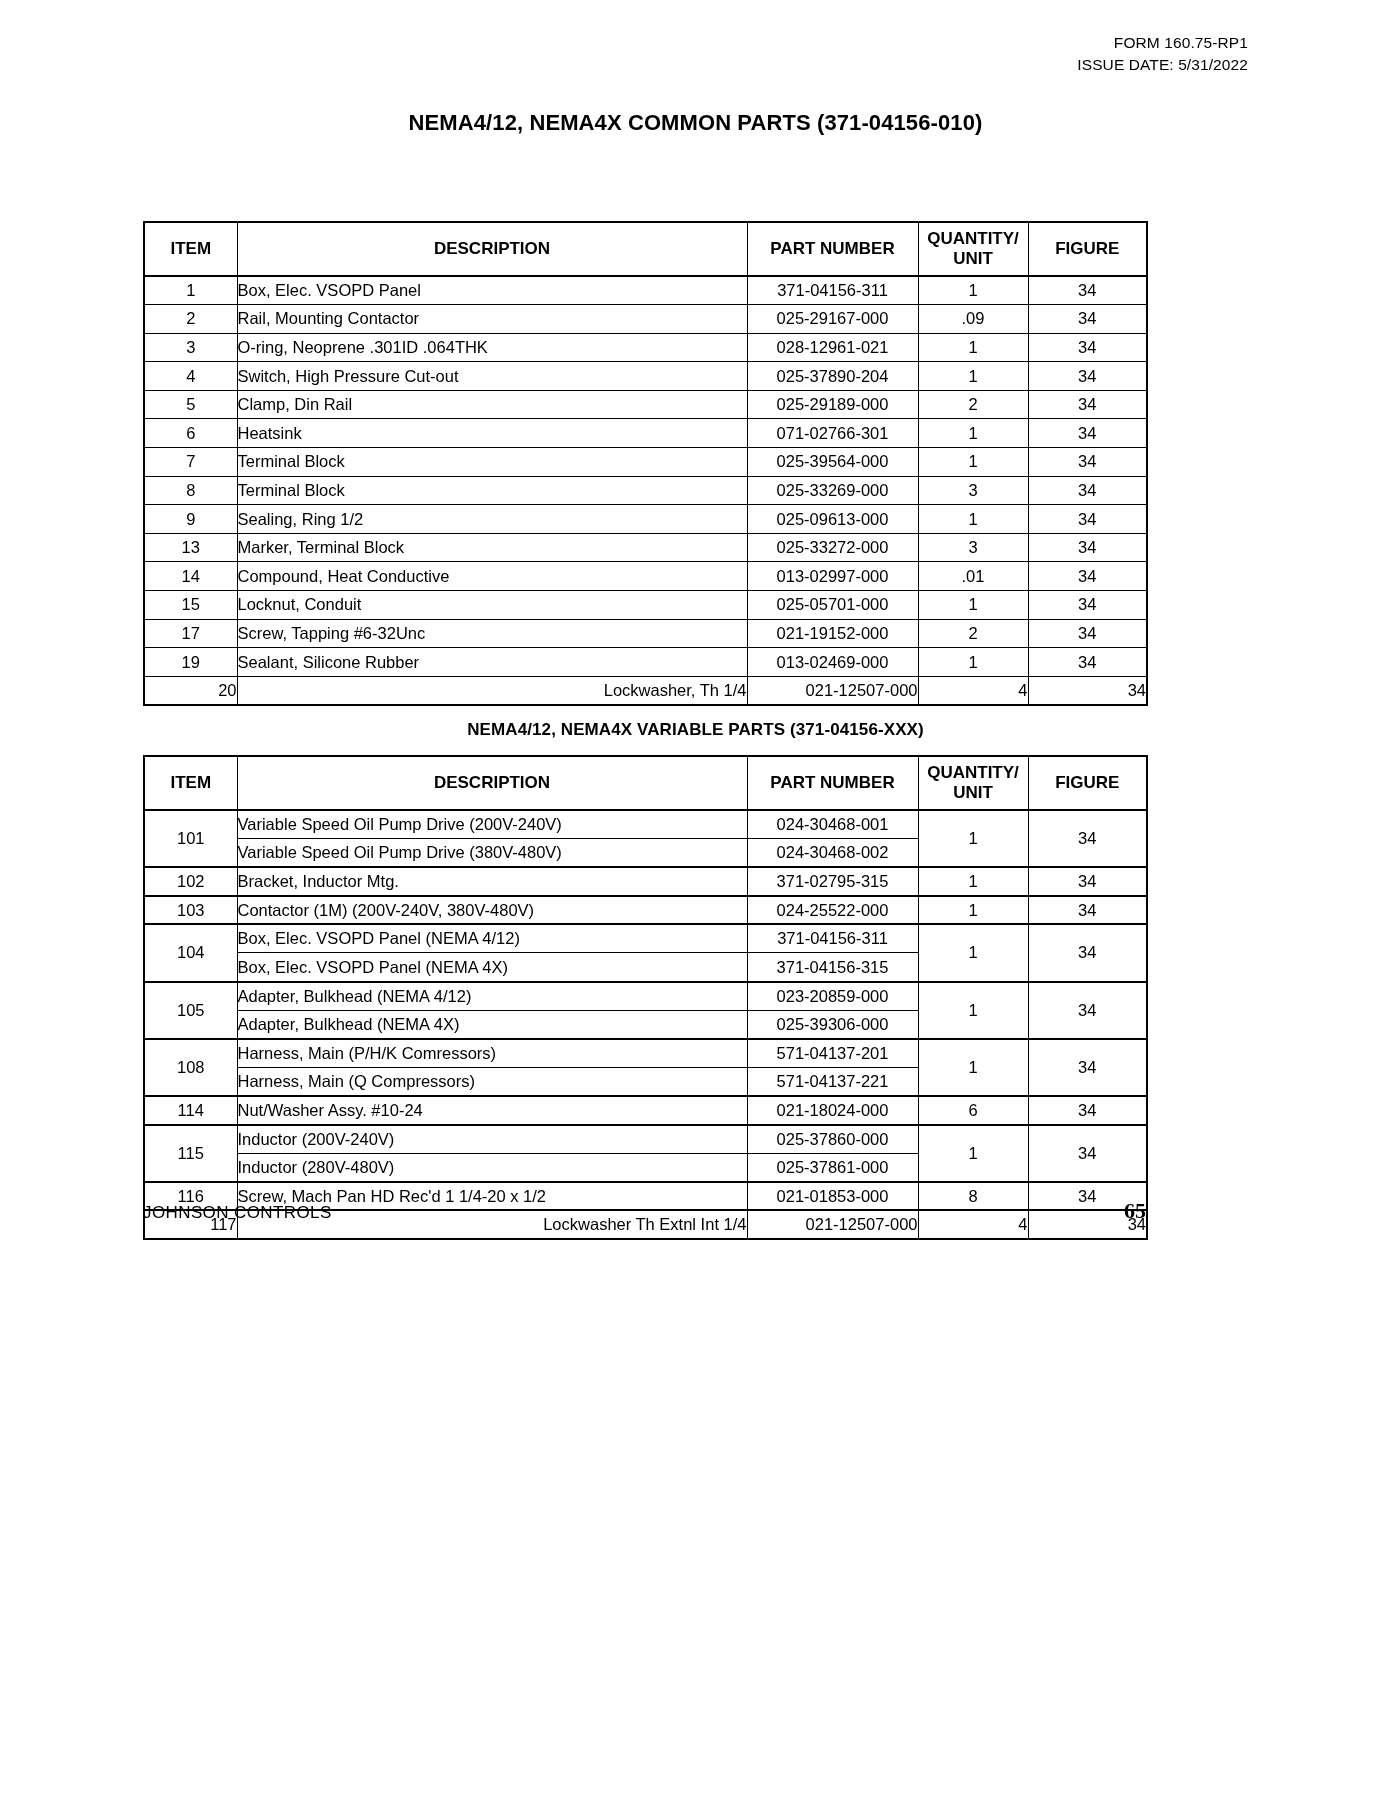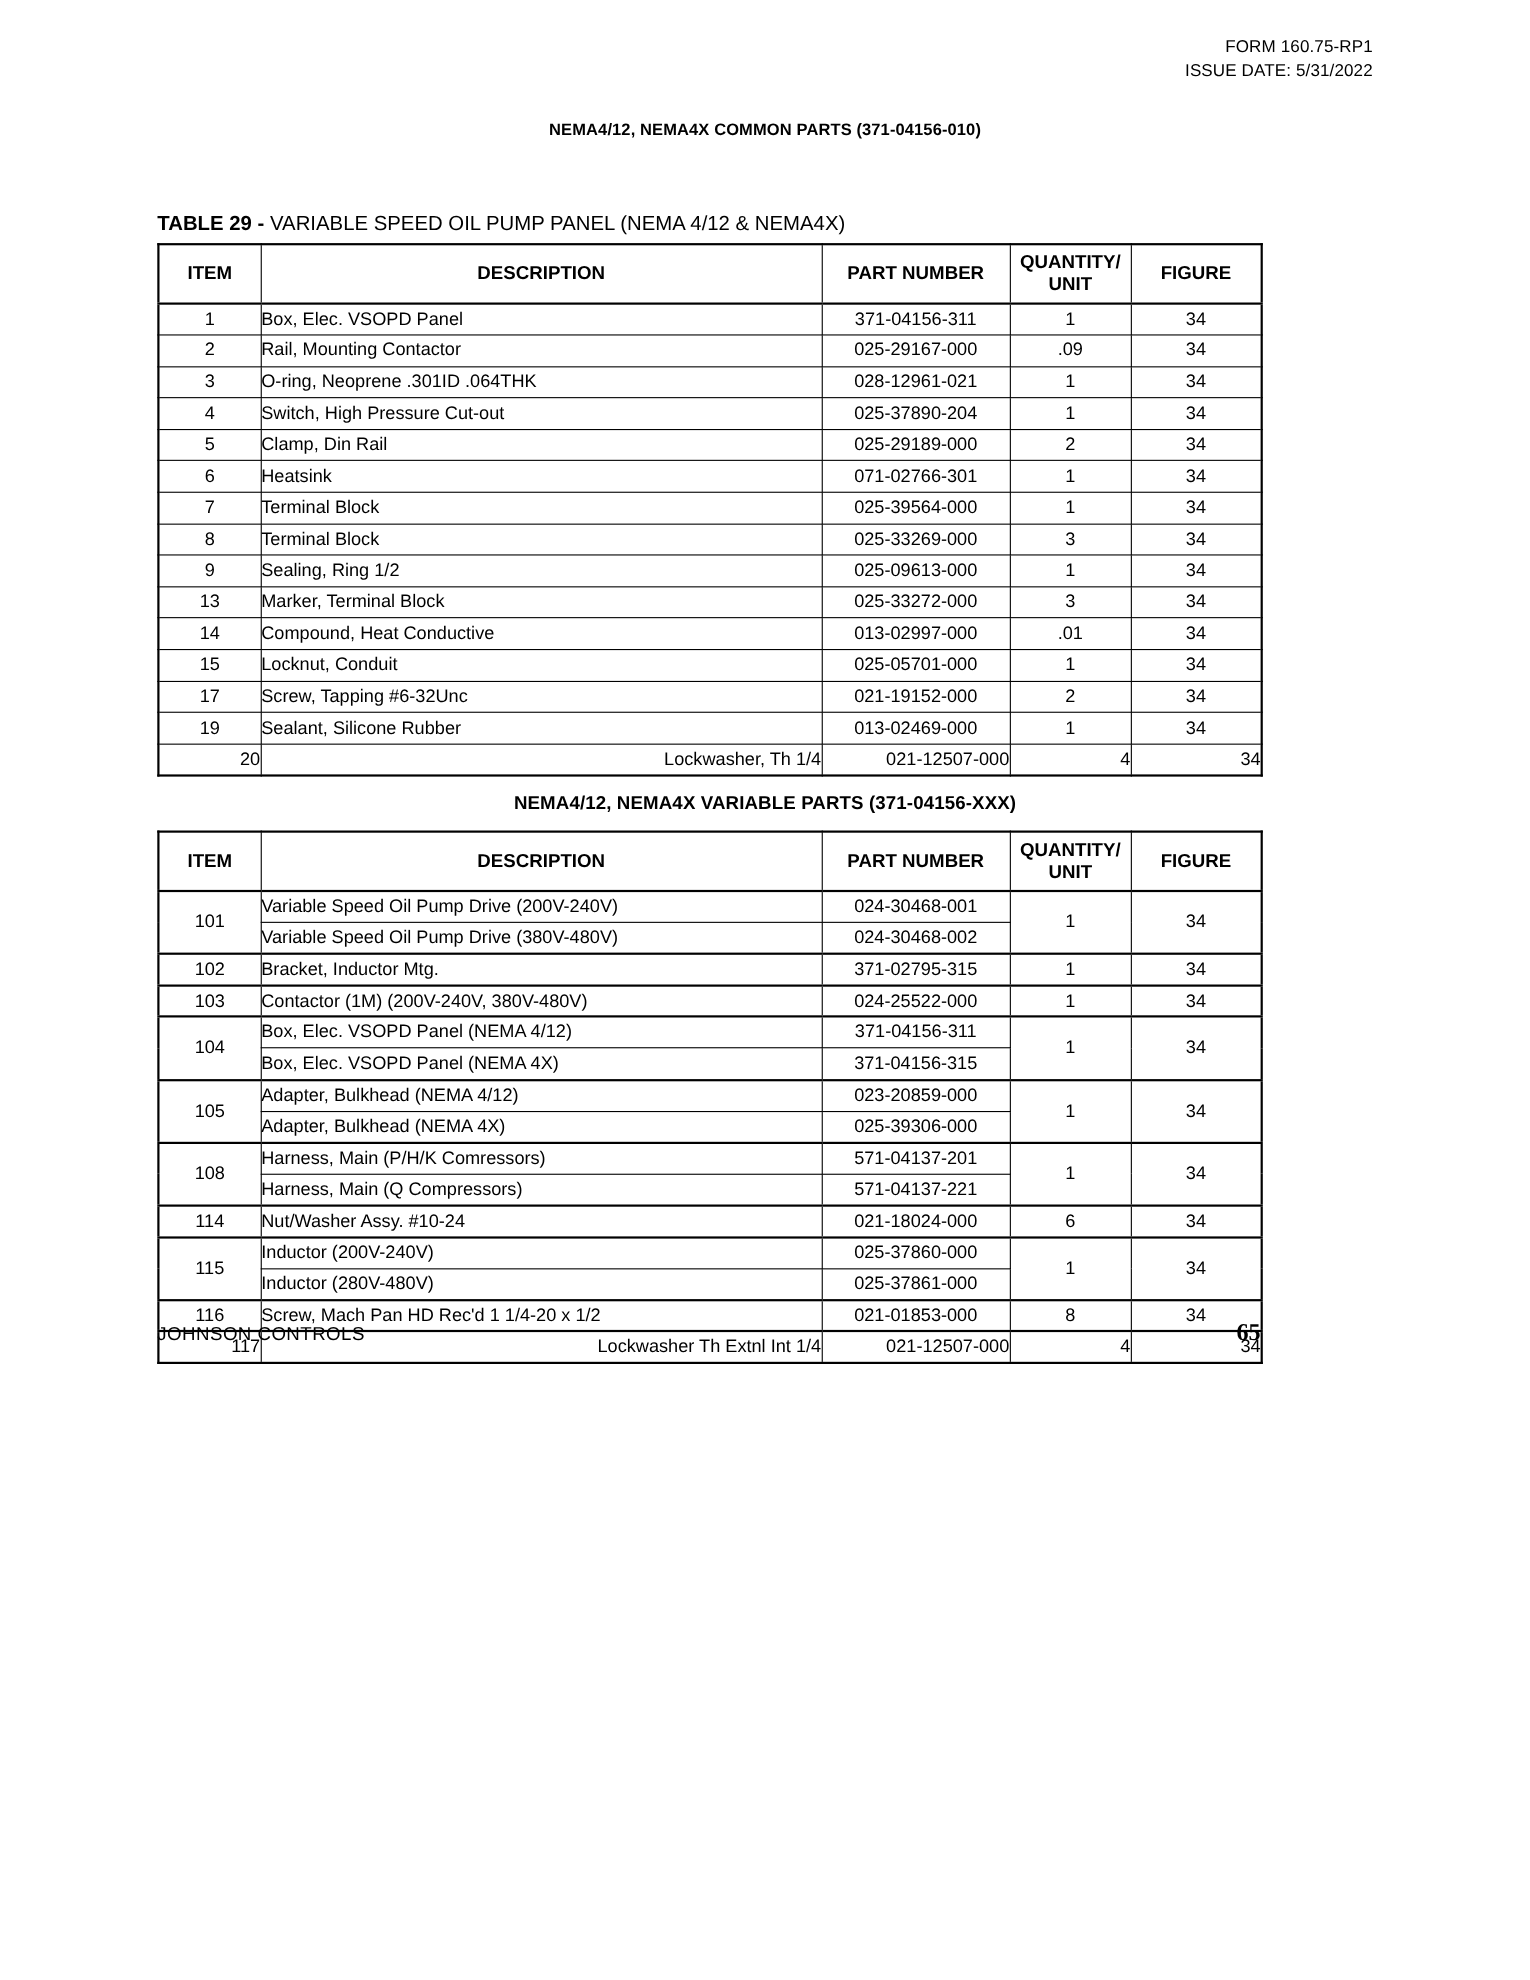--- a/index.html
+++ b/index.html
@@ -44,21 +44,21 @@
     text-align: center;
   }
   .main-title {
     font-size: 31px;
     font-weight: bold;
     letter-spacing: 0.2px;
     margin: 0;
     line-height: 1.2;
   }
   .sub-title {
-    font-size: 15px;
+    font-size: 22px;
     font-weight: bold;
     letter-spacing: 0.1px;
     margin: 14px 0 0 0;
     line-height: 1.2;
   }
 
   
   .table-caption {
     position: absolute;
     top: 192px;
@@ -173,21 +173,20 @@
 
   <div class="doc-header">
     <div>FORM 160.75-RP1</div>
     <div>ISSUE DATE: 5/31/2022</div>
   </div>
 
   <div class="title-block">
     <h2 class="sub-title">NEMA4/12, NEMA4X COMMON PARTS (371-04156-010)</h2>
   </div>
 
-  <div class="table-caption"><span class="cap-strong">TABLE 29 -</span><span> VARIABLE SPEED OIL PUMP PANEL (NEMA 4/12 &amp; NEMA4X)</span></div>
 
   <table class="parts-table" id="table-common">
     <colgroup>
       <col class="col-item">
         <col class="col-desc">
         <col class="col-part">
         <col class="col-qty">
         <col class="col-fig">
     </colgroup>
     <thead>

